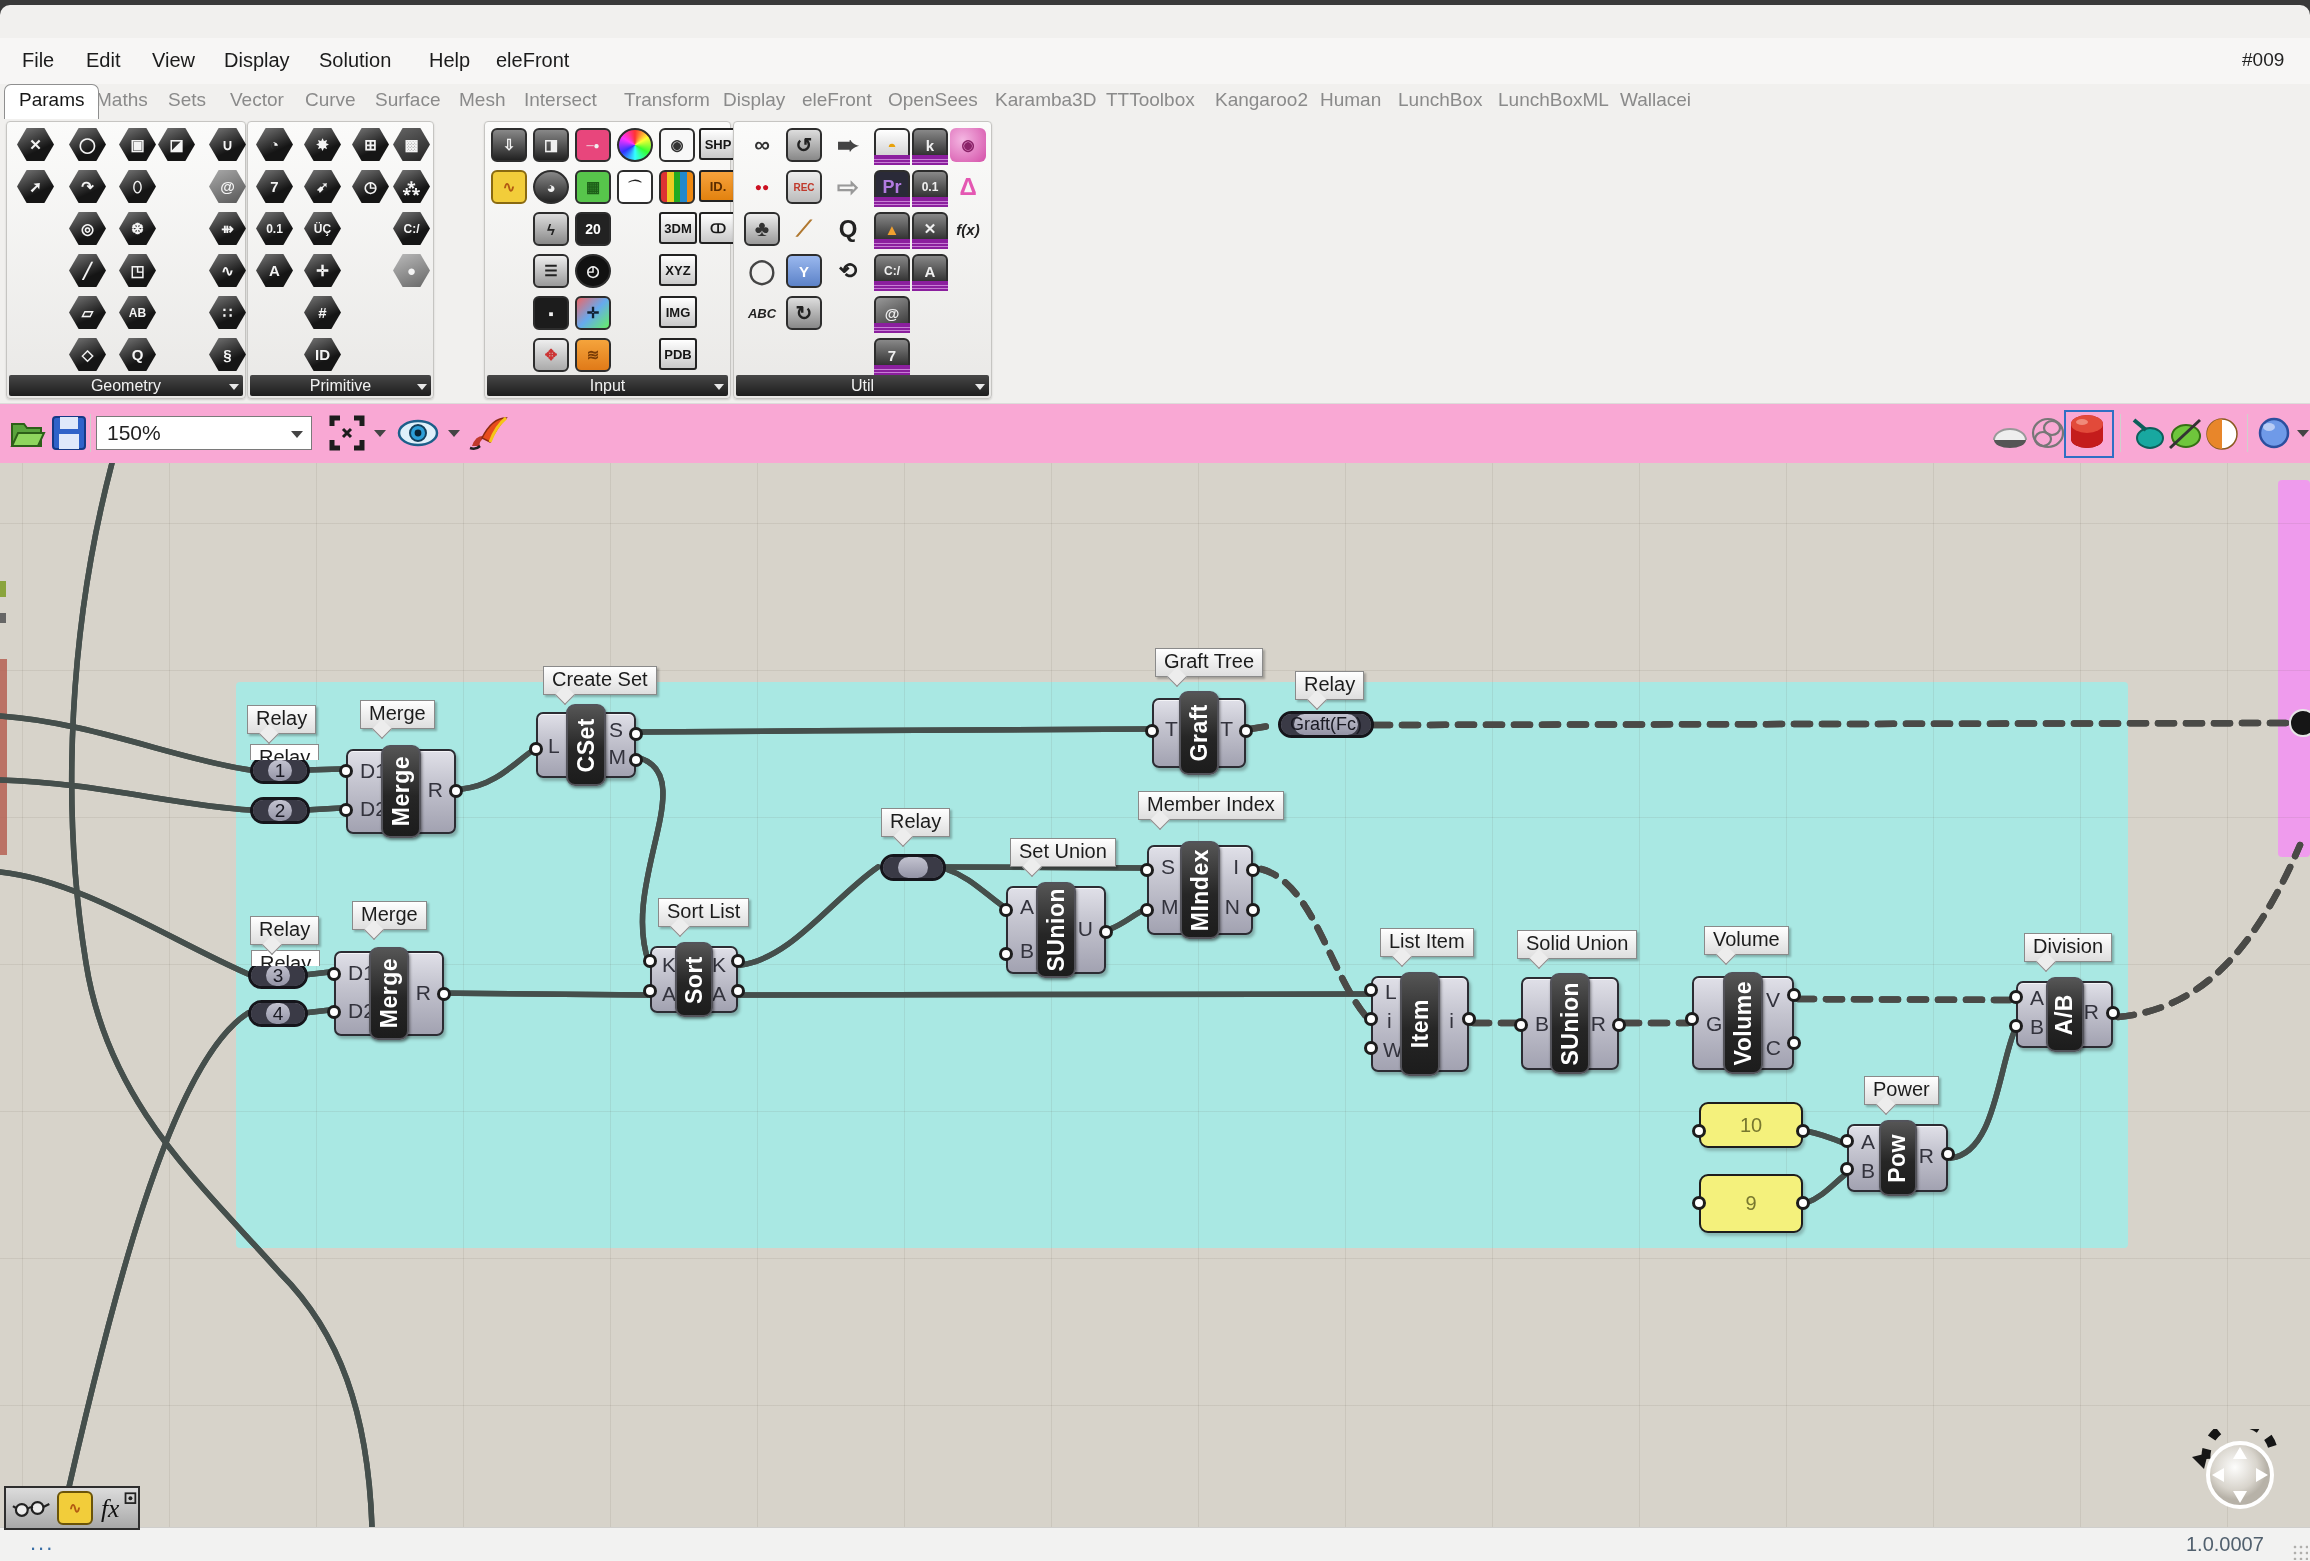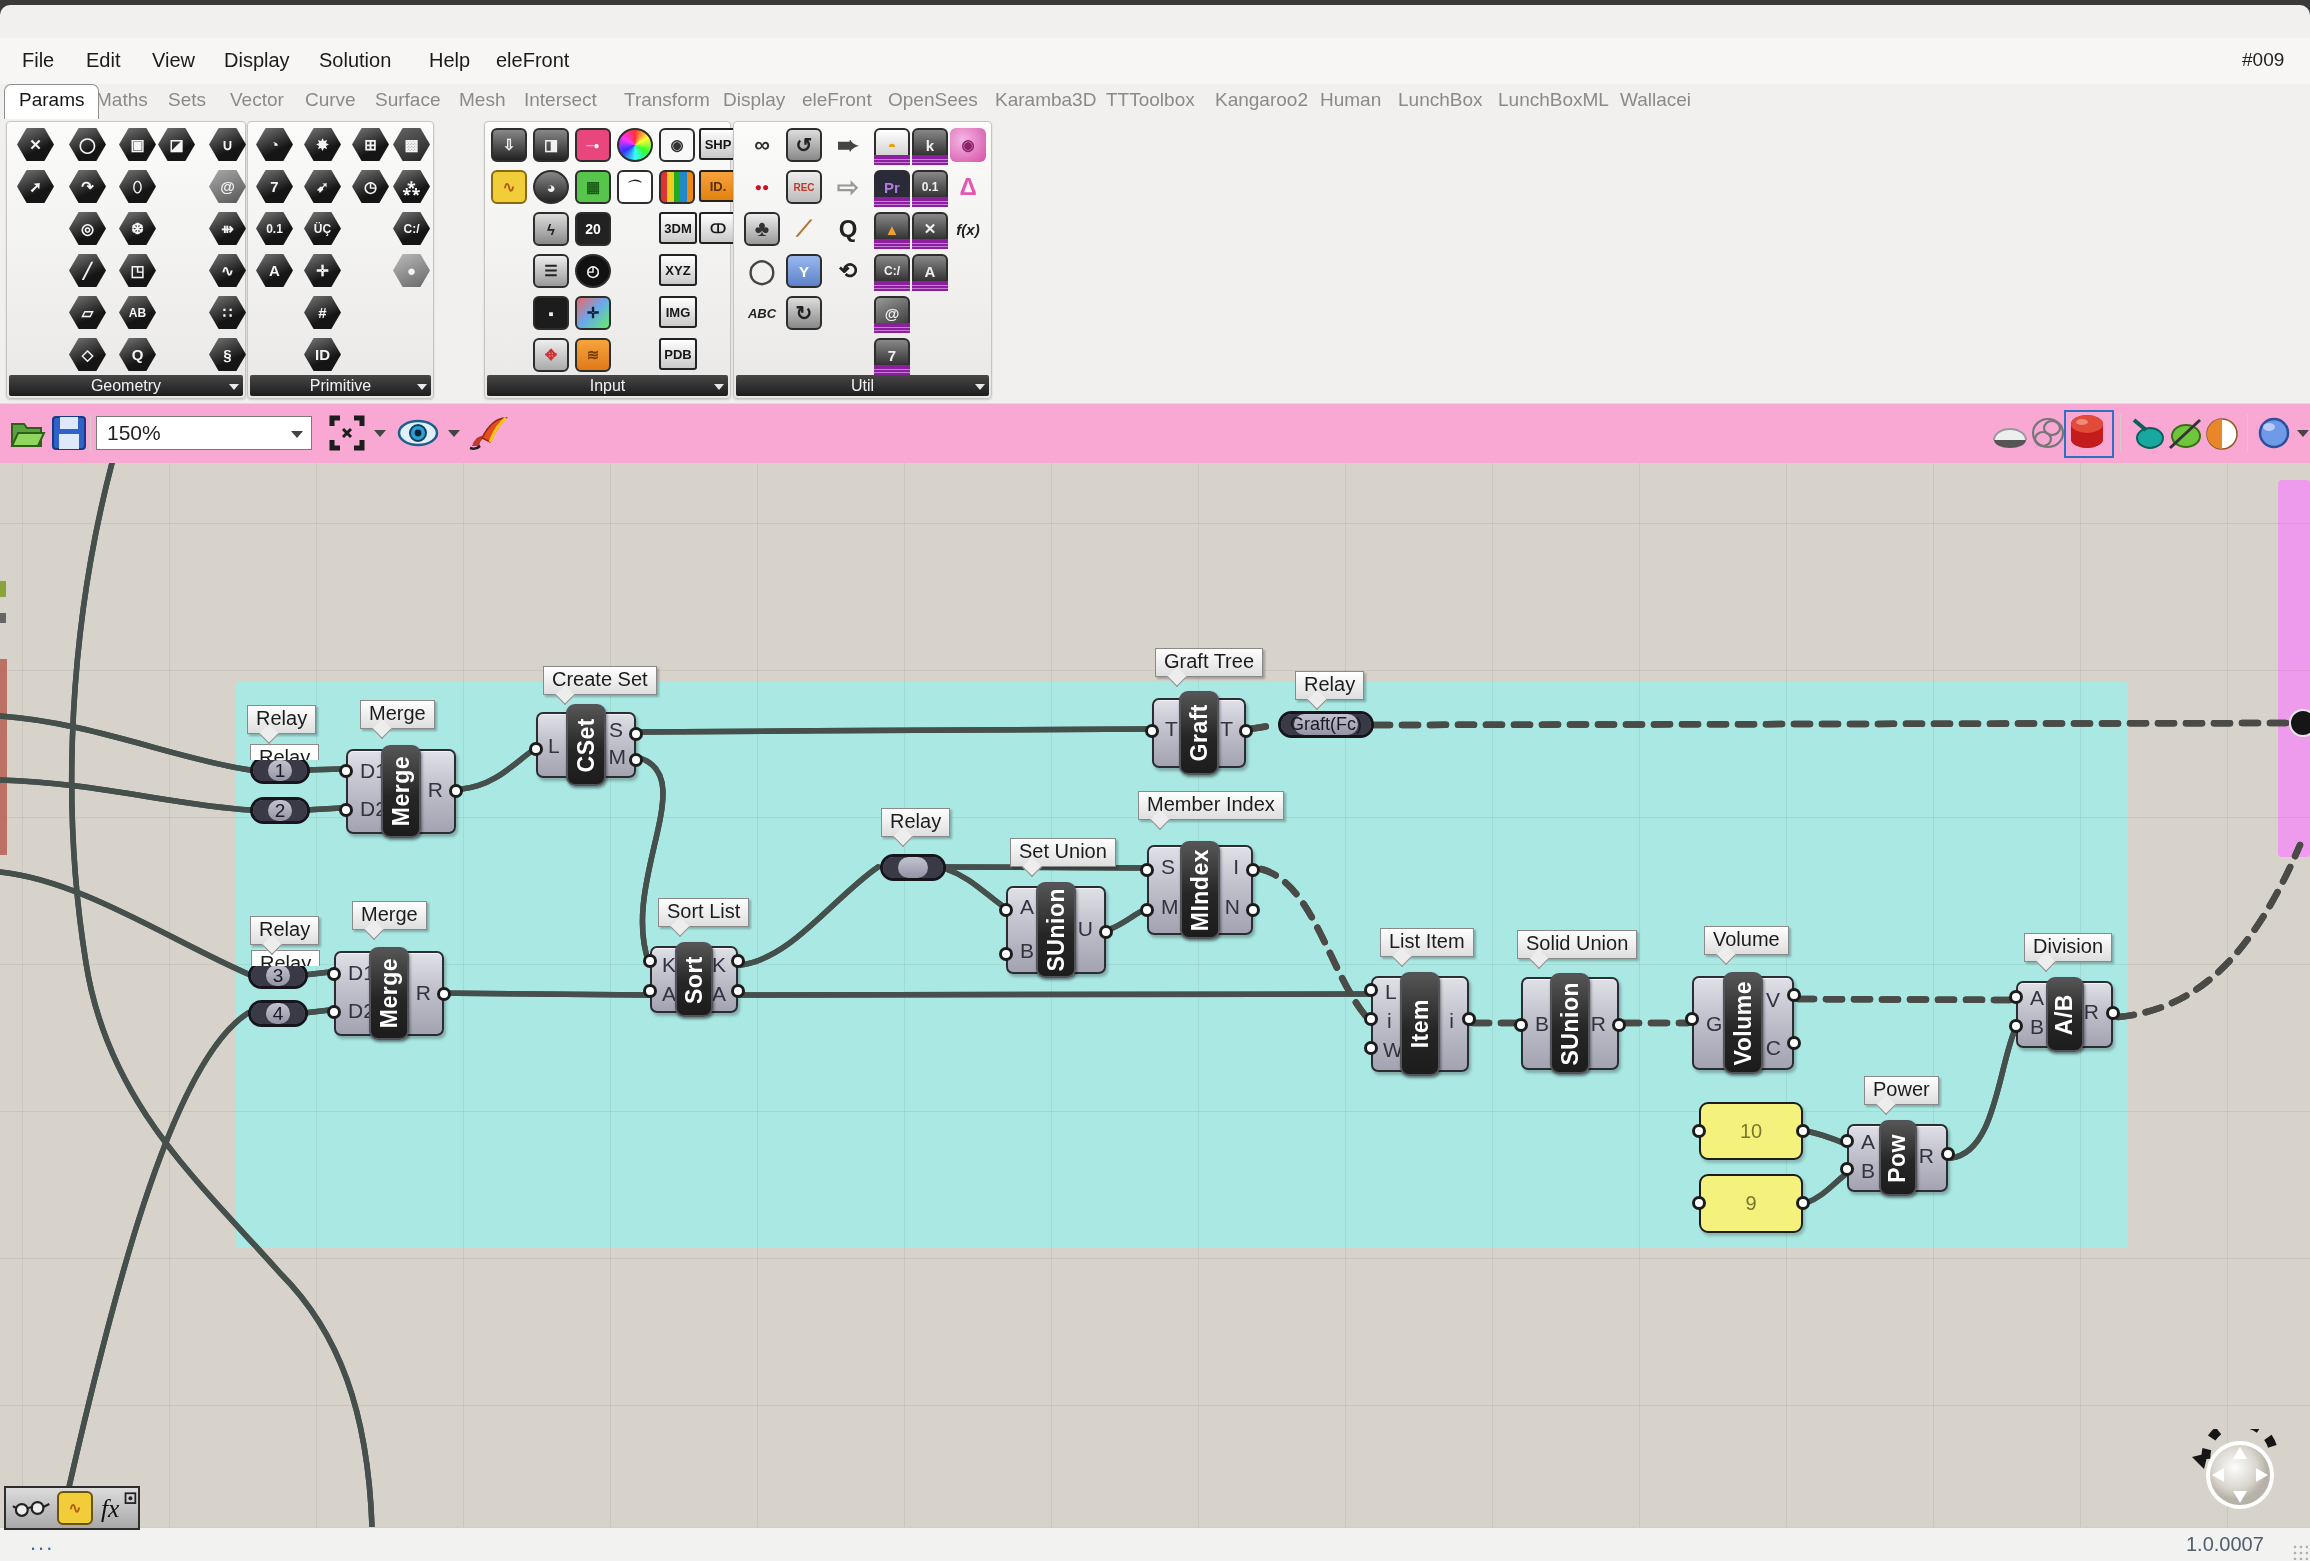--- a/index.html
+++ b/index.html
@@ -221,21 +221,21 @@
       <span class="sq" style="left:52px;top:48px;background:linear-gradient(#eee,#bbb);color:#c0392b;font-size:10px">REC</span>
       <span class="sq" style="left:52px;top:90px;background:none;border:none;color:#b07830;font-size:22px">⟋</span>
       <span class="sq" style="left:52px;top:132px;background:linear-gradient(#9ab8ee,#5c82c8);color:#fff">Y</span>
       <span class="sq" style="left:52px;top:174px;background:linear-gradient(#ddd,#888);color:#222;font-size:20px">↻</span>
       <span class="sq" style="left:96px;top:6px;background:none;border:none;color:#444;font-size:26px">➨</span>
       <span class="sq" style="left:96px;top:48px;background:none;border:none;color:#999;font-size:26px">⇨</span>
       <span class="sq" style="left:96px;top:90px;background:none;border:none;color:#222;font-size:24px">Q</span>
       <span class="sq" style="left:96px;top:132px;background:none;border:none;color:#222;font-size:22px">⟲</span>
       <span class="sq pb" style="left:140px;top:6px;background:linear-gradient(#fff,#ccc);color:#e8a20a">◓</span>
       <span class="sq pb" style="left:178px;top:6px">k</span>
-      <span class="sq pb" style="left:140px;top:48px;background:#2a2a38;color:#b27be0;font-size:15px">Pr</span>
+      <span class="sq pb" style="left:140px;top:48px;background:#2a2a38;color:#b27be0;font-size:18px">Pr</span>
       <span class="sq pb" style="left:178px;top:48px;font-size:12px">0.1</span>
       <span class="sq pb" style="left:140px;top:90px;color:#f0a030">▲</span>
       <span class="sq pb" style="left:178px;top:90px">✕</span>
       <span class="sq pb" style="left:140px;top:132px;font-size:12px">C:/</span>
       <span class="sq pb" style="left:178px;top:132px">A</span>
       <span class="sq pb" style="left:140px;top:174px;background:linear-gradient(155deg,#999,#333)">@</span>
       <span class="sq pb" style="left:140px;top:216px">7</span>
       <span class="sq" style="left:216px;top:6px;background:radial-gradient(circle at 35% 35%,#f4b6e2,#d44fa8);border:none;color:#8a2268">◉</span>
       <span class="sq" style="left:216px;top:48px;background:none;border:none;color:#e457b2;font-size:24px">Δ</span>
       <span class="sq" style="left:216px;top:90px;background:none;border:none;color:#222;font-style:italic;font-size:15px">f(x)</span>
@@ -536,21 +536,21 @@
       <span class="pl" style="left:12px;top:32px">B</span>
       <span class="pl" style="right:12px;top:17px">R</span>
       <div class="cap" style="width:34px">
           <span>A/B</span>
         </div>
       <i class="port" style="left:-9px;top:7px"></i>
       <i class="port" style="left:-9px;top:36px"></i>
       <i class="port" style="right:-9px;top:23px"></i>
     </div>
 
-    <div class="ypanel" style="left:1699px;top:639px;width:104px;height:58px">10</div>
+    <div class="ypanel" style="left:1699px;top:639px;width:104px;height:46px">10</div>
     <i class="port" style="left:1692px;top:661px"></i>
     <i class="port" style="left:1796px;top:661px"></i>
     <div class="ypanel" style="left:1699px;top:711px;width:104px;height:59px">9</div>
     <i class="port" style="left:1692px;top:733px"></i>
     <i class="port" style="left:1796px;top:733px"></i>
 
     <div class="tip" style="left:247px;top:242px">Relay</div>
     <div class="tip" style="left:360px;top:237px">Merge</div>
     <div class="tip" style="left:543px;top:203px">Create Set</div>
     <div class="tip" style="left:1155px;top:185px">Graft Tree</div>

